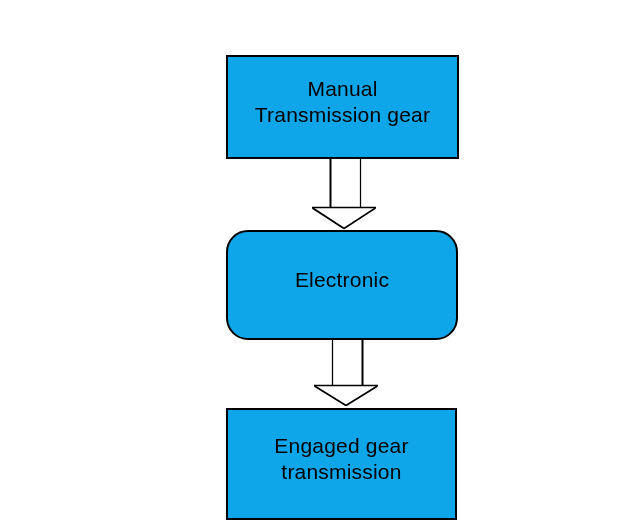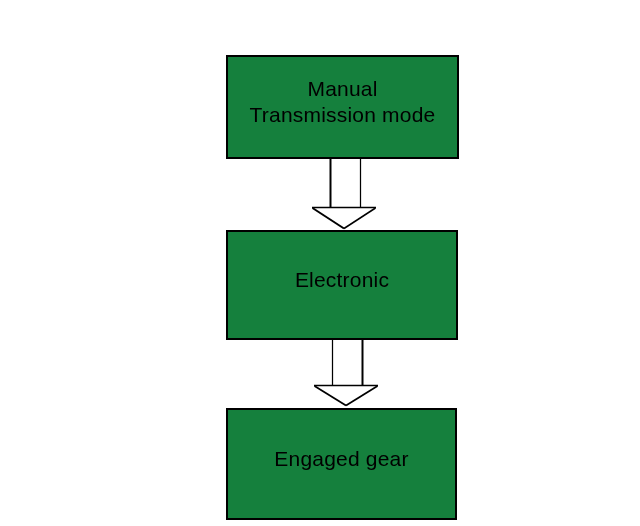--- a/index.html
+++ b/index.html
@@ -13,52 +13,52 @@
     height: 526px;
     background: #ffffff;
     font-family: "Liberation Sans", sans-serif;
     color: #000000;
     overflow: hidden;
   }
   .node {
     position: absolute;
     box-sizing: border-box;
     border: 2px solid #000000;
-    background: #15803d;
+    background: #0ea5e9;
     display: flex;
     flex-direction: column;
     justify-content: center;
     align-items: center;
   }
   .node-text {
     text-align: center;
     font-size: 21px;
     line-height: 26px;
     letter-spacing: 0.2px;
     transform: translateY(-5px);
     white-space: nowrap;
   }
   #node-1 { left: 226px; top: 55px;  width: 233px; height: 104px; }
-  #node-2 { left: 226px; top: 230px; width: 232px; height: 110px; }
+  #node-2 { left: 226px; top: 230px; width: 232px; height: 110px; border-radius: 22px; }
   #node-3 { left: 226px; top: 408px; width: 231px; height: 112px; }
   .connector {
     position: absolute;
   }
   #connector-1 { left: 310px; top: 159px; }
   #connector-2 { left: 312px; top: 340px; }
 </style>
 </head>
 <body>
 
 <div class="canvas">
 
   <div class="node" id="node-1">
     <div class="node-text">
       <div>Manual</div>
-      <div>Transmission mode</div>
+      <div>Transmission gear</div>
     </div>
   </div>
 
   <svg class="connector" id="connector-1" width="68" height="71" viewBox="0 0 68 71">
     <line x1="20.5" y1="0" x2="20.5" y2="48.5" stroke="#000000" stroke-width="2"></line>
     <line x1="50.5" y1="0" x2="50.5" y2="48.5" stroke="#000000" stroke-width="1.25"></line>
     <line x1="2" y1="48.5" x2="66" y2="48.5" stroke="#000000" stroke-width="1.5"></line>
     <line x1="2.5" y1="49" x2="34" y2="69.5" stroke="#000000" stroke-width="2"></line>
     <line x1="65.5" y1="49" x2="34" y2="69.5" stroke="#000000" stroke-width="1.5"></line>
   </svg>
@@ -73,16 +73,17 @@
     <line x1="20.5" y1="0" x2="20.5" y2="45.5" stroke="#000000" stroke-width="1.25"></line>
     <line x1="50.5" y1="0" x2="50.5" y2="45.5" stroke="#000000" stroke-width="2"></line>
     <line x1="2" y1="45.5" x2="66" y2="45.5" stroke="#000000" stroke-width="1.5"></line>
     <line x1="2.5" y1="46" x2="34" y2="65.5" stroke="#000000" stroke-width="1.75"></line>
     <line x1="65.5" y1="46" x2="34" y2="65.5" stroke="#000000" stroke-width="1.75"></line>
   </svg>
 
   <div class="node" id="node-3">
     <div class="node-text">
       <div>Engaged gear</div>
+      <div>transmission</div>
     </div>
   </div>
 
 </div>
 
 </body></html>

